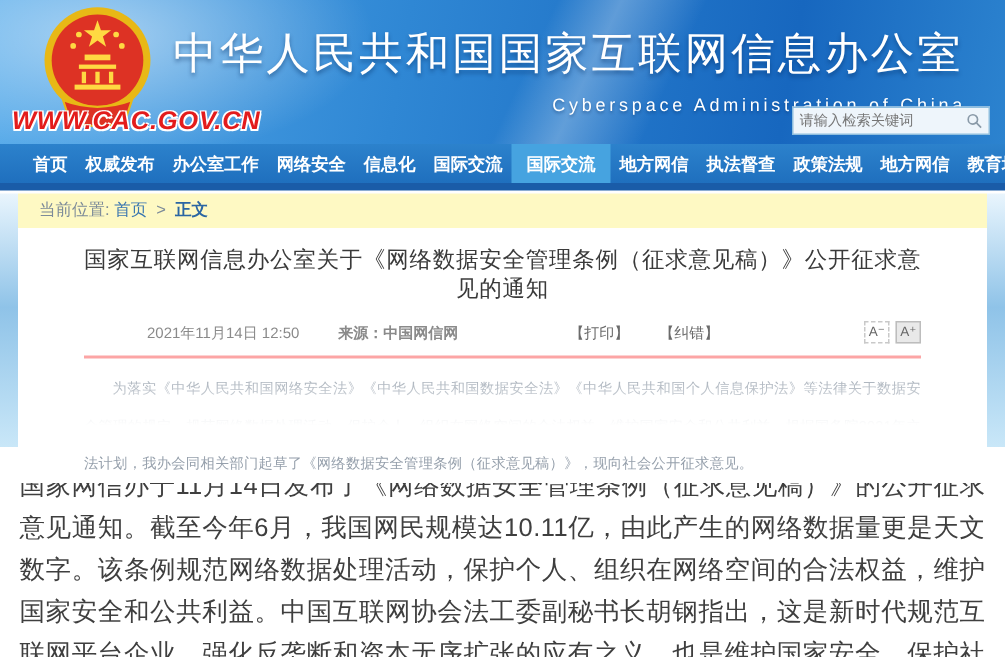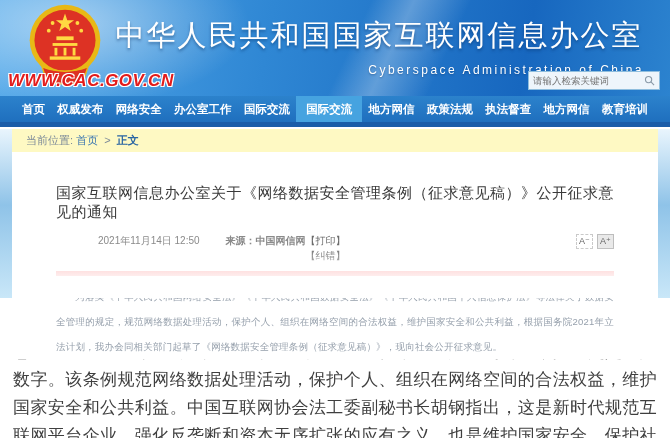--- a/index.html
+++ b/index.html
@@ -44,27 +44,27 @@
     background:linear-gradient(180deg,#e9f5fd 0%,#8fc3e8 45%,#c9e7f8 100%); }
   .edge.l { left:0; } .edge.r { right:0; }
   .crumb-bar { margin:2px 12px 0; height:23px; background:#fef9c3; line-height:23px;
     padding-left:14px; font-size:11px; }
   .crumb-prefix { color:#7d8b99; }
   .crumb-home { color:#3a76b0; text-decoration:none; }
   .crumb-sep { color:#7d8b99; margin:0 3px; }
   .crumb-cur { color:#2b66a3; font-weight:bold; }
 
   .article { margin:0 12px; padding:12px 44px 0; background:#fff; }
-  .art-title { font-size:15px; font-weight:500; color:#3a3a3a; text-align:left;
-    letter-spacing:.5px; margin:20px 0 12px; }
-  .meta { display:flex; font-size:10px; color:#8a8a8a;
-    padding:0 0 8px; border-bottom:5px solid #fca5a5; }
+  .art-title { font-size:15px; font-weight:500; color:#3a3a3a; text-align:center;
+    letter-spacing:.5px; margin:0 0 12px; }
+  .meta { display:flex; align-items:center; font-size:10px; color:#8a8a8a;
+    padding:0 0 8px; border-bottom:2px solid #fca5a5; }
   .meta .date { margin-left:42px; }
   .meta .src { margin-left:26px;font-weight:bold; }
-  .meta .tools { display:flex; gap:1px; color:#6b6b6b;flex-direction:column; }
+  .meta .tools { margin-left:74px; display:flex; gap:20px; color:#6b6b6b; }
   .meta .tools span { cursor:pointer; }
   .font-btns { margin-left:auto; display:flex; gap:4px; }
   .fbtn { width:17px; height:15px; font-size:9px; line-height:13px; text-align:center;
     color:#666; cursor:pointer; }
   .fbtn.minus { background:#fff; border:1px dashed #c9c9c9; }
   .fbtn.plus { background:#e9e9e9; border:1px solid #bdbdbd; }
   .art-body { margin-top:8px; font-size:9.5px; color:#96a0ac; line-height:25px;
     text-align:justify; text-indent:2em; letter-spacing:.2px; }
   .fade { position:absolute; left:12px; right:12px; bottom:0; height:52px;
     background:linear-gradient(rgba(255,255,255,0), #fff 72%); pointer-events:none; }
@@ -105,27 +105,28 @@
       <svg class="search-ico" viewBox="0 0 12 12">
         <circle cx="5" cy="5" r="3.4" fill="none" stroke="#8a9aa8" stroke-width="1.2"></circle>
         <line x1="7.6" y1="7.6" x2="11" y2="11" stroke="#8a9aa8" stroke-width="1.2"></line>
       </svg>
     </div>
   </div>
 
   <div class="nav">
     <a href="#">首页</a>
     <a href="#">权威发布</a>
+    <a href="#">办公室工作</a>
     <a href="#">网络安全</a>
-    <a href="#">办公室工作</a>
+    <a href="#">信息化</a>
     <a href="#">国际交流</a>
     <a href="#" class="active">国际交流</a>
     <a href="#">地方网信</a>
+    <a href="#">执法督查</a>
     <a href="#">政策法规</a>
-    <a href="#">执法督查</a>
     <a href="#">地方网信</a>
     <a href="#">教育培训</a>
 
   </div>
   <div class="nav-strip"></div>
 
   <div class="page-lower">
     <div class="edge l"></div>
     <div class="edge r"></div>
 

